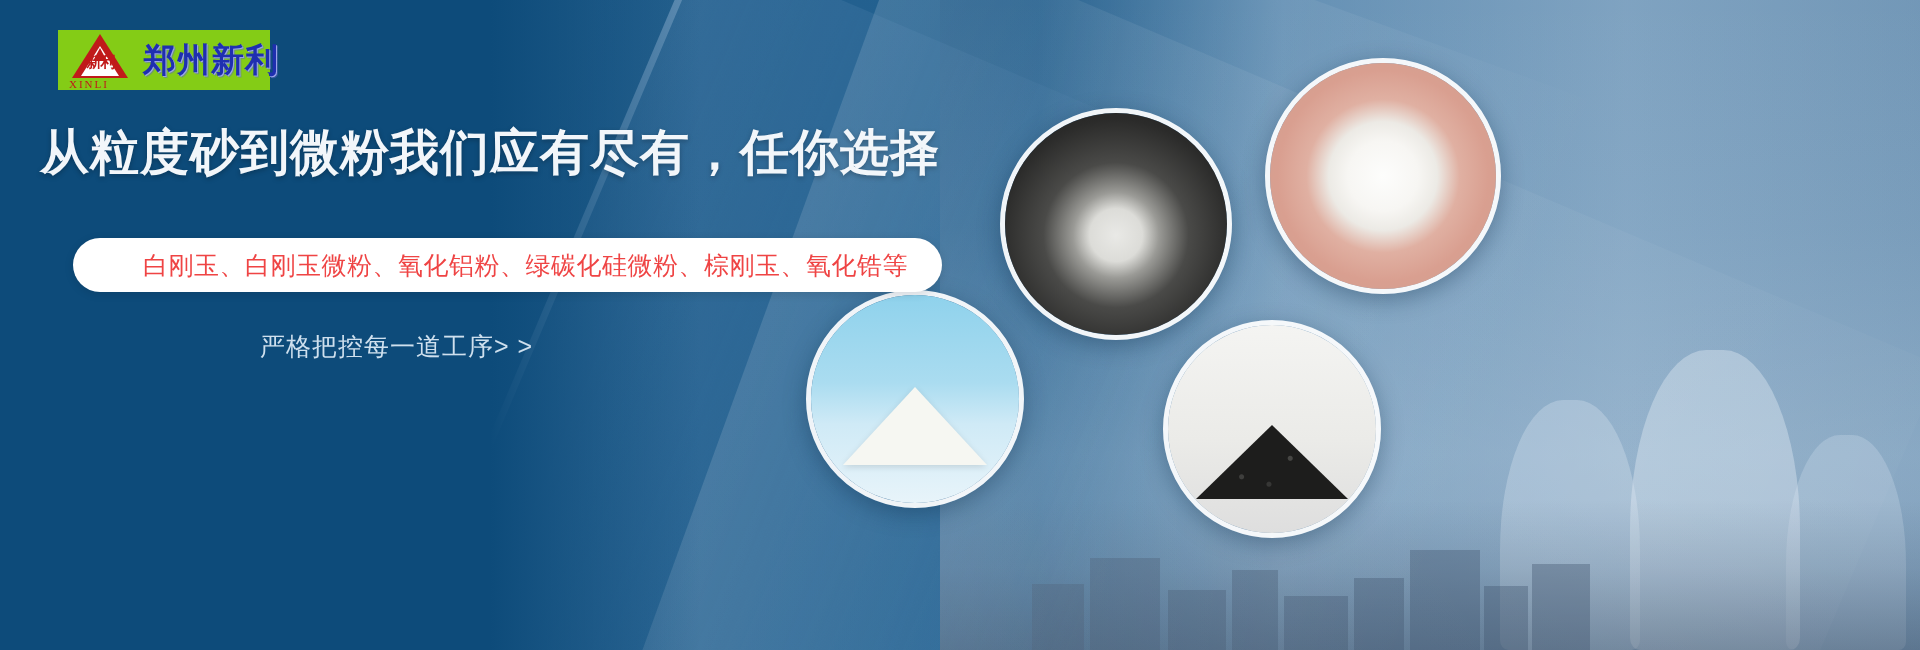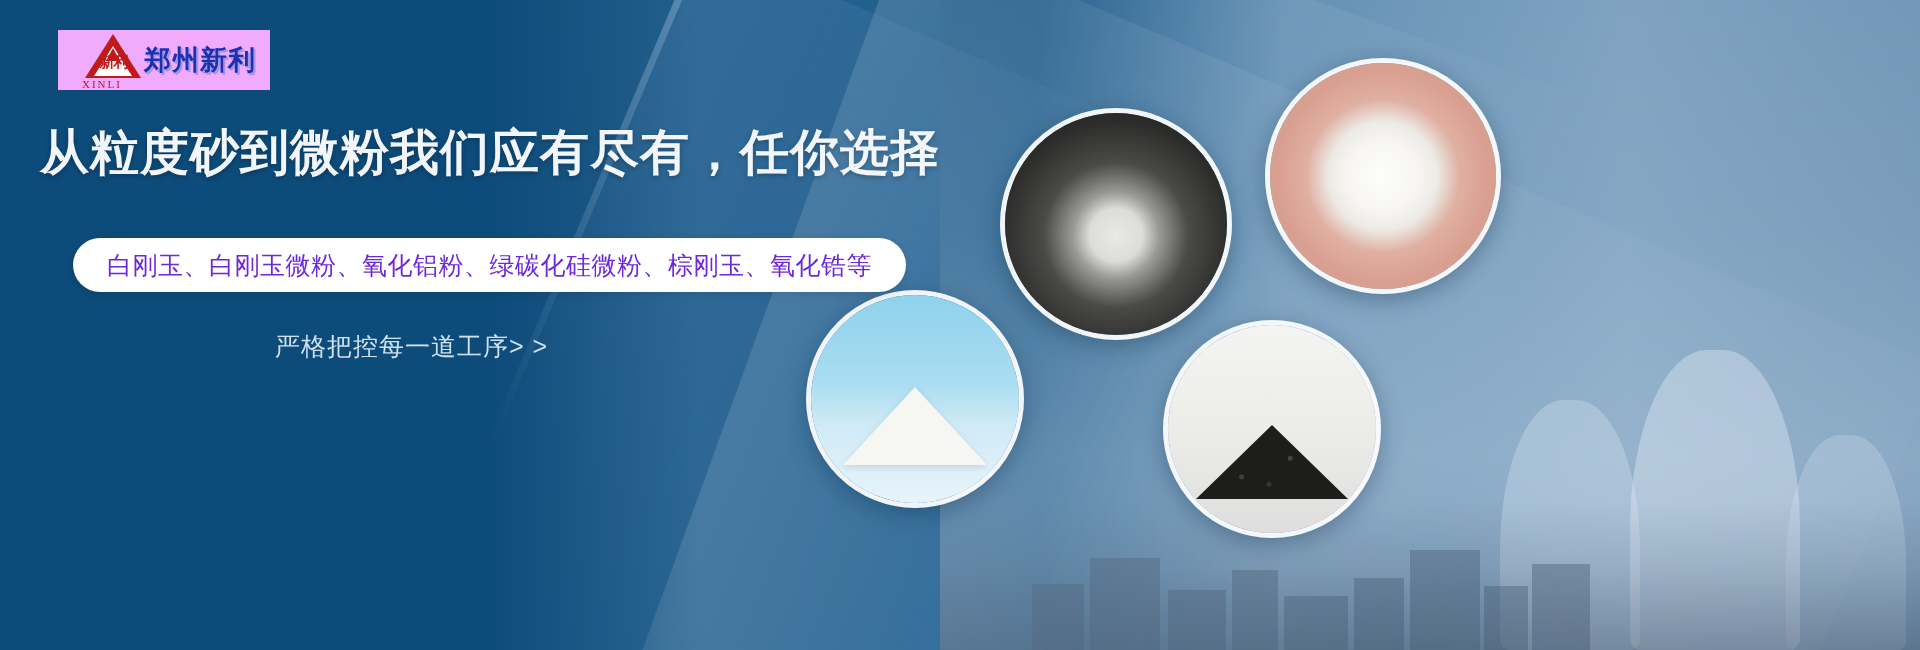--- a/index.html
+++ b/index.html
@@ -77,23 +77,23 @@
     position: absolute; left: 0; top: 0;
     width: 700px; height: 650px;
     background: linear-gradient(90deg, #0d4b7a 0%, #0d4b7a 70%, rgba(13,75,122,0) 100%);
   }
 
   
   .logo-box {
     position: absolute;
     left: 58px; top: 30px;
     width: 212px; height: 60px;
-    background: #f0abfc;
+    background: #84cc16;
     display: flex; align-items: center;
-    padding-left: 24px;
+    padding-left: 11px;
   }
   .logo-mark {
     position: relative;
     width: 62px; height: 56px;
     flex: 0 0 auto;
   }
   .logo-tri {
     position: absolute; left: 3px; top: 2px;
     width: 0; height: 0;
     border-left: 28px solid transparent;
@@ -124,21 +124,22 @@
     line-height: 16px;
   }
   .logo-en {
     position: absolute; left: 0; bottom: -2px;
     width: 62px;
     font-size: 11px; color: #c01a1a;
     letter-spacing: 2px;
     font-family: "Liberation Serif", "DejaVu Serif", serif;
   }
   .logo-text {
-    font-size: 27px;
+    margin-left: 12px;
+    font-size: 33px;
     font-weight: bold;
     color: #1f2fb0;
     letter-spacing: 1px;
     text-shadow: 1px 1px 0 #9aa4e8, 2px 2px 0 rgba(90,100,200,0.45);
     white-space: nowrap;
   }
 
   
   .headline {
     position: absolute;
@@ -157,29 +158,30 @@
     left: 73px; top: 238px;
     height: 54px;
     padding: 0 34px;
     background: #ffffff;
     border-radius: 27px;
     display: flex; align-items: center;
     box-shadow: 0 2px 10px rgba(0,0,0,0.12);
   }
   .pill-text {
     font-size: 25px;
-    color: #6d28d9;
+    color: #ef4444;
     letter-spacing: 0.5px;
     white-space: nowrap;
+    margin-left: 36px;
   }
 
   
   .tagline {
     position: absolute;
-    left: 275px; top: 330px;
+    left: 260px; top: 330px;
     font-size: 25px;
     color: #cfe0ee;
     letter-spacing: 1px;
     white-space: nowrap;
   }
 
   
   .circle {
     position: absolute;
     border-radius: 50%;

